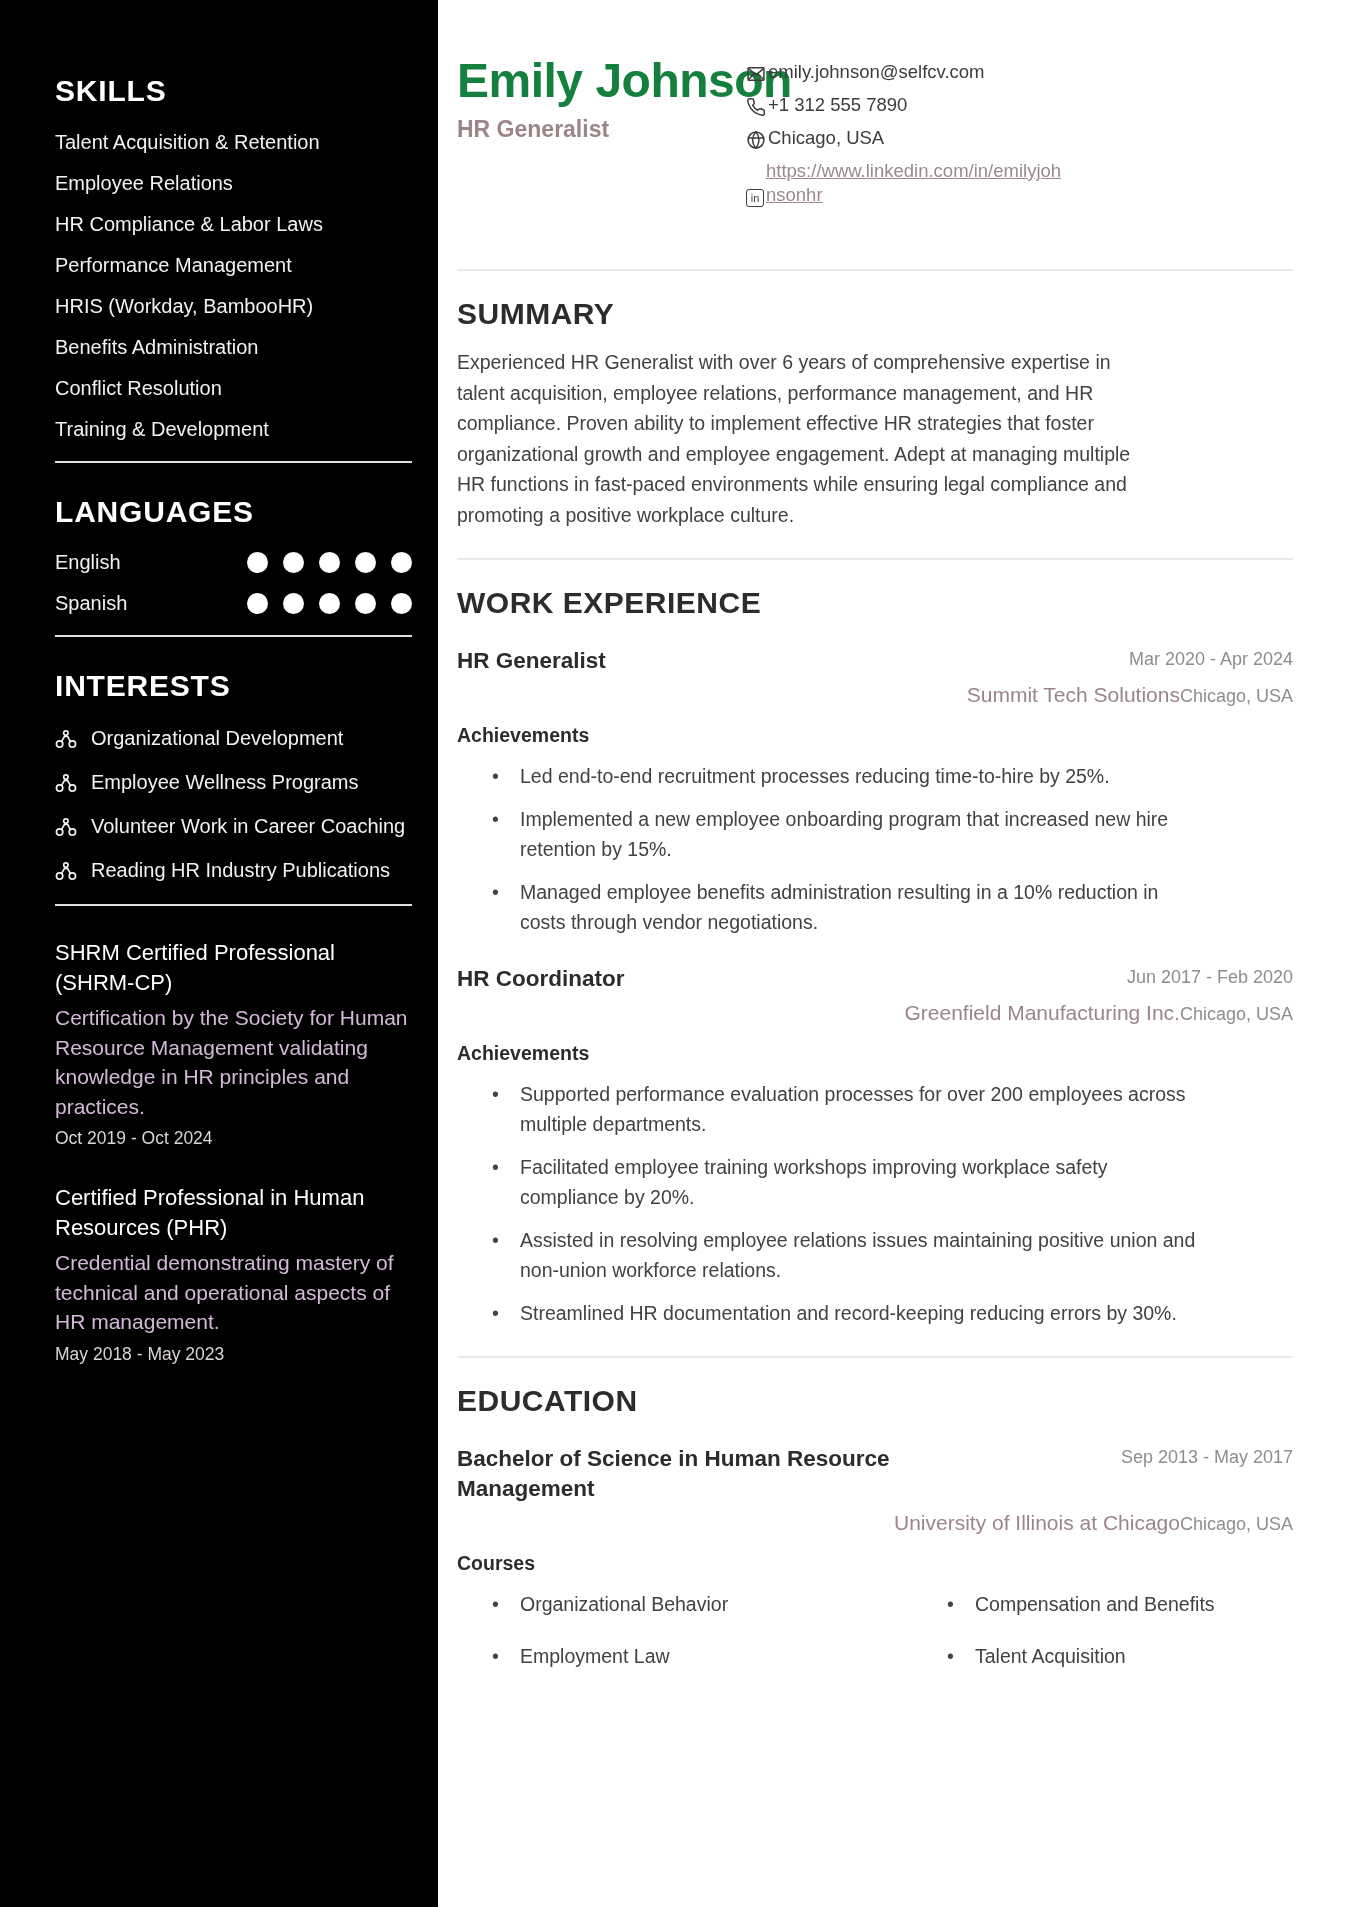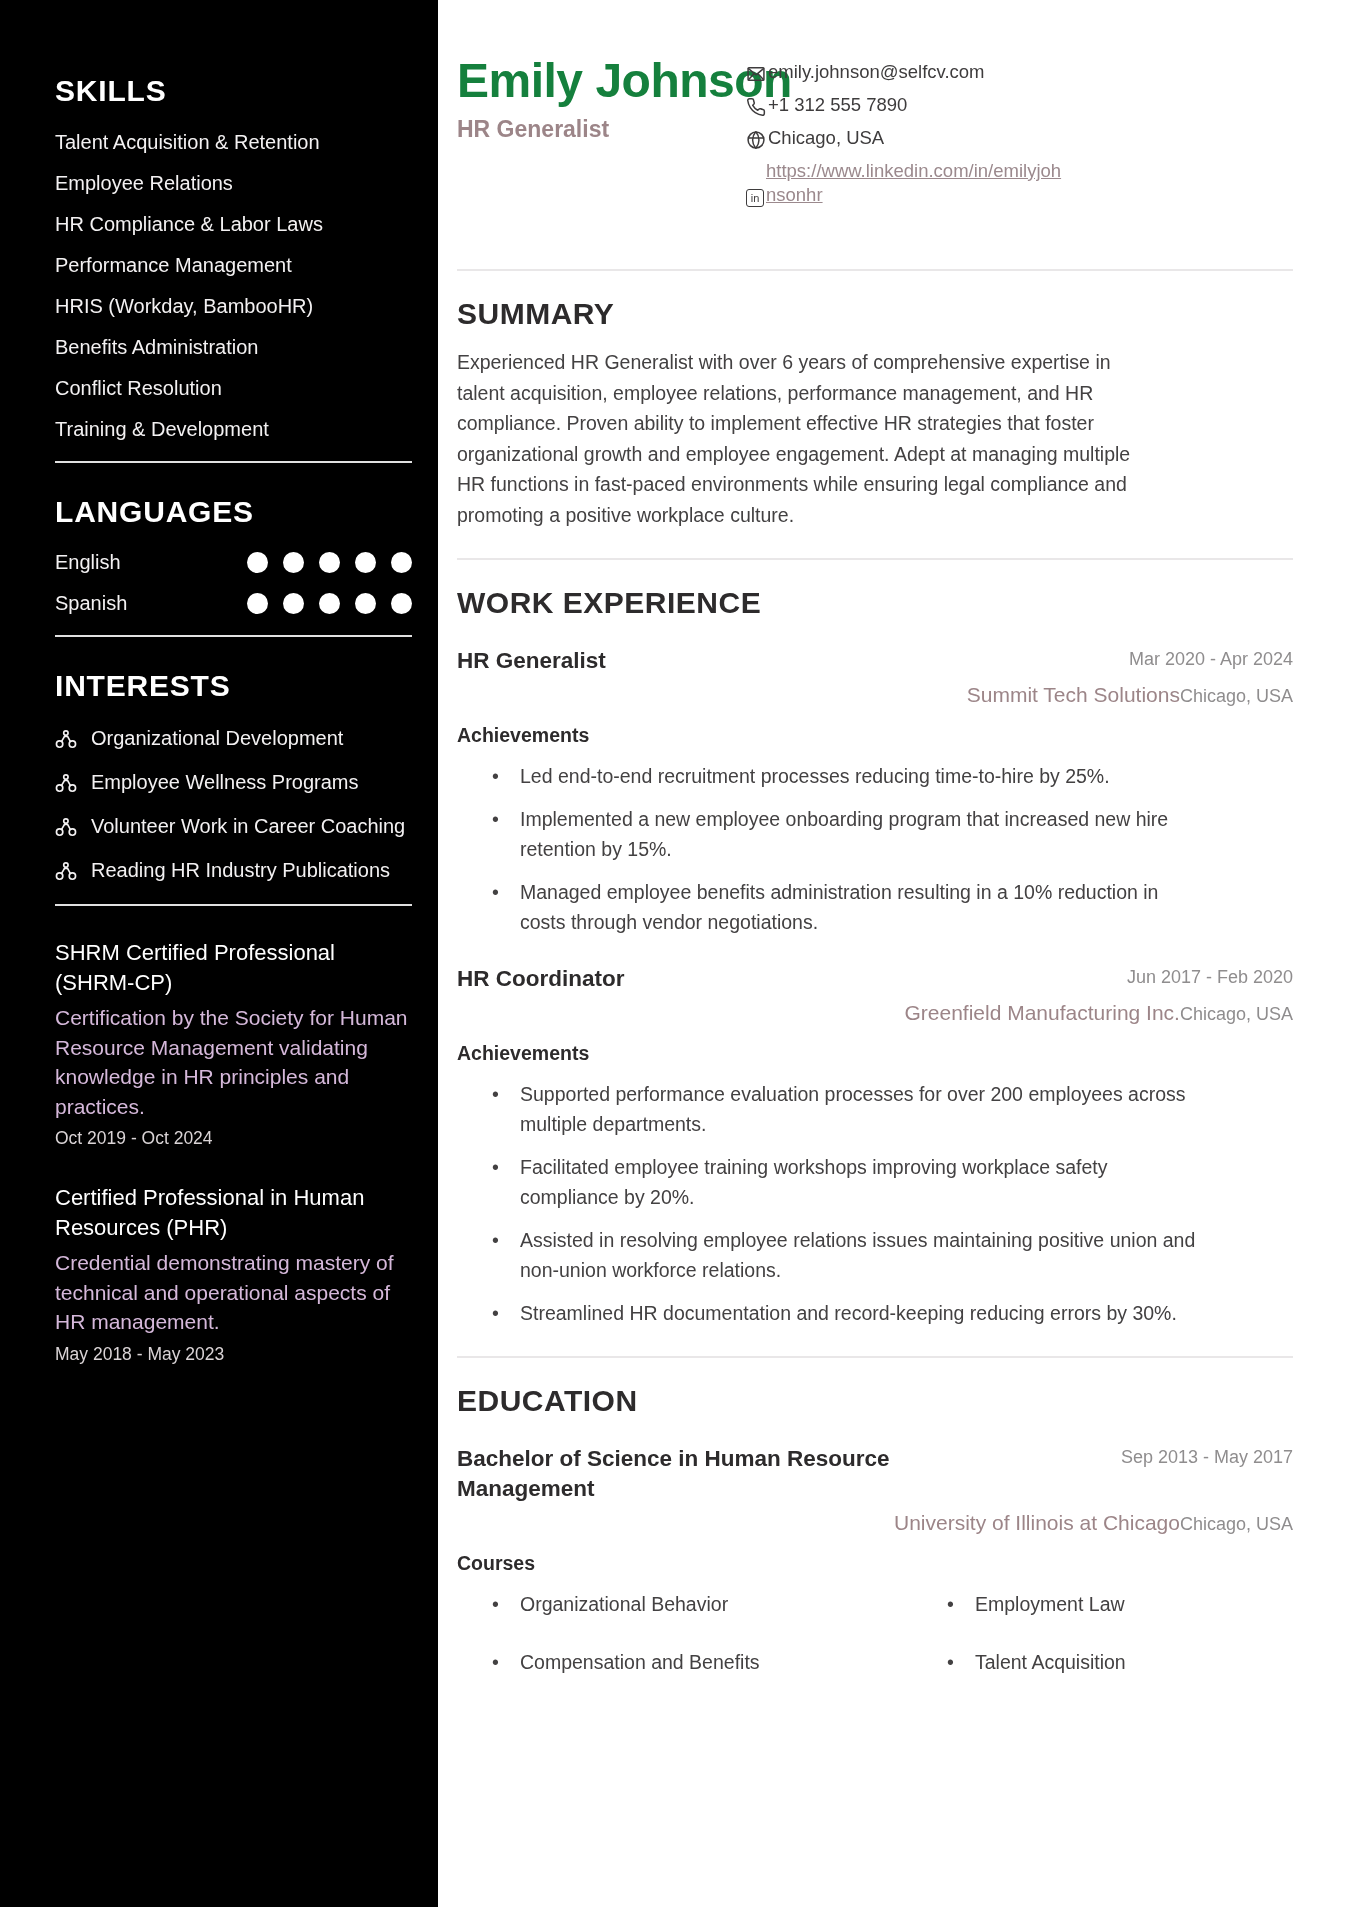--- a/index.html
+++ b/index.html
@@ -47,21 +47,21 @@
   .j-title.wrap{max-width:440px;}
   .j-dates{font-size:18px;color:#8F8D8E;white-space:nowrap;padding-top:3px;}
   .job-sub{display:flex;justify-content:flex-end;align-items:flex-end;margin-top:7px;}
   .j-company{font-size:21px;color:#9C8588;}
   .j-location{font-size:18px;color:#8F8D8E;}
   .ach-label{font-size:19.5px;font-weight:700;color:#2D2B2C;margin-top:17px;}
   .bullets{margin:14px 0 0 33px;padding:0;list-style:none;}
   .bullets li{position:relative;padding-left:30px;font-size:19.5px;line-height:30.5px;
               color:#434142;margin-bottom:12px;max-width:680px;}
   .bullets li::before{content:"\2022";position:absolute;left:2px;top:0;color:#434142;}
-  .courses{display:grid;grid-template-columns:455px 1fr;row-gap:27px;margin:14px 0 0 33px;}
+  .courses{display:grid;grid-template-columns:455px 1fr;row-gap:21px;margin:14px 0 0 33px;}
   .course{position:relative;padding-left:30px;font-size:19.5px;line-height:30.5px;color:#434142;}
   .course::before{content:"\2022";position:absolute;left:2px;top:0;color:#434142;}
 </style>
 </head>
 <body>
 
 <div class="page">
 
   <aside class="sidebar">
     <h2 class="s-title">SKILLS</h2>
@@ -254,20 +254,20 @@
         <div class="j-title wrap">Bachelor of Science in Human Resource Management</div>
         <div class="j-dates">Sep 2013 - May 2017</div>
       </div>
       <div class="job-sub">
         <div class="j-company">University of Illinois at Chicago</div>
         <div class="j-location">Chicago, USA</div>
       </div>
       <div class="ach-label">Courses</div>
       <div class="courses" id="courses-list">
           <div class="course">Organizational Behavior</div>
+          <div class="course">Compensation and Benefits</div>
           <div class="course">Employment Law</div>
-          <div class="course">Compensation and Benefits</div>
           <div class="course">Talent Acquisition</div>
         </div>
     </section>
 
   </main>
 </div>
 
 </body></html>

